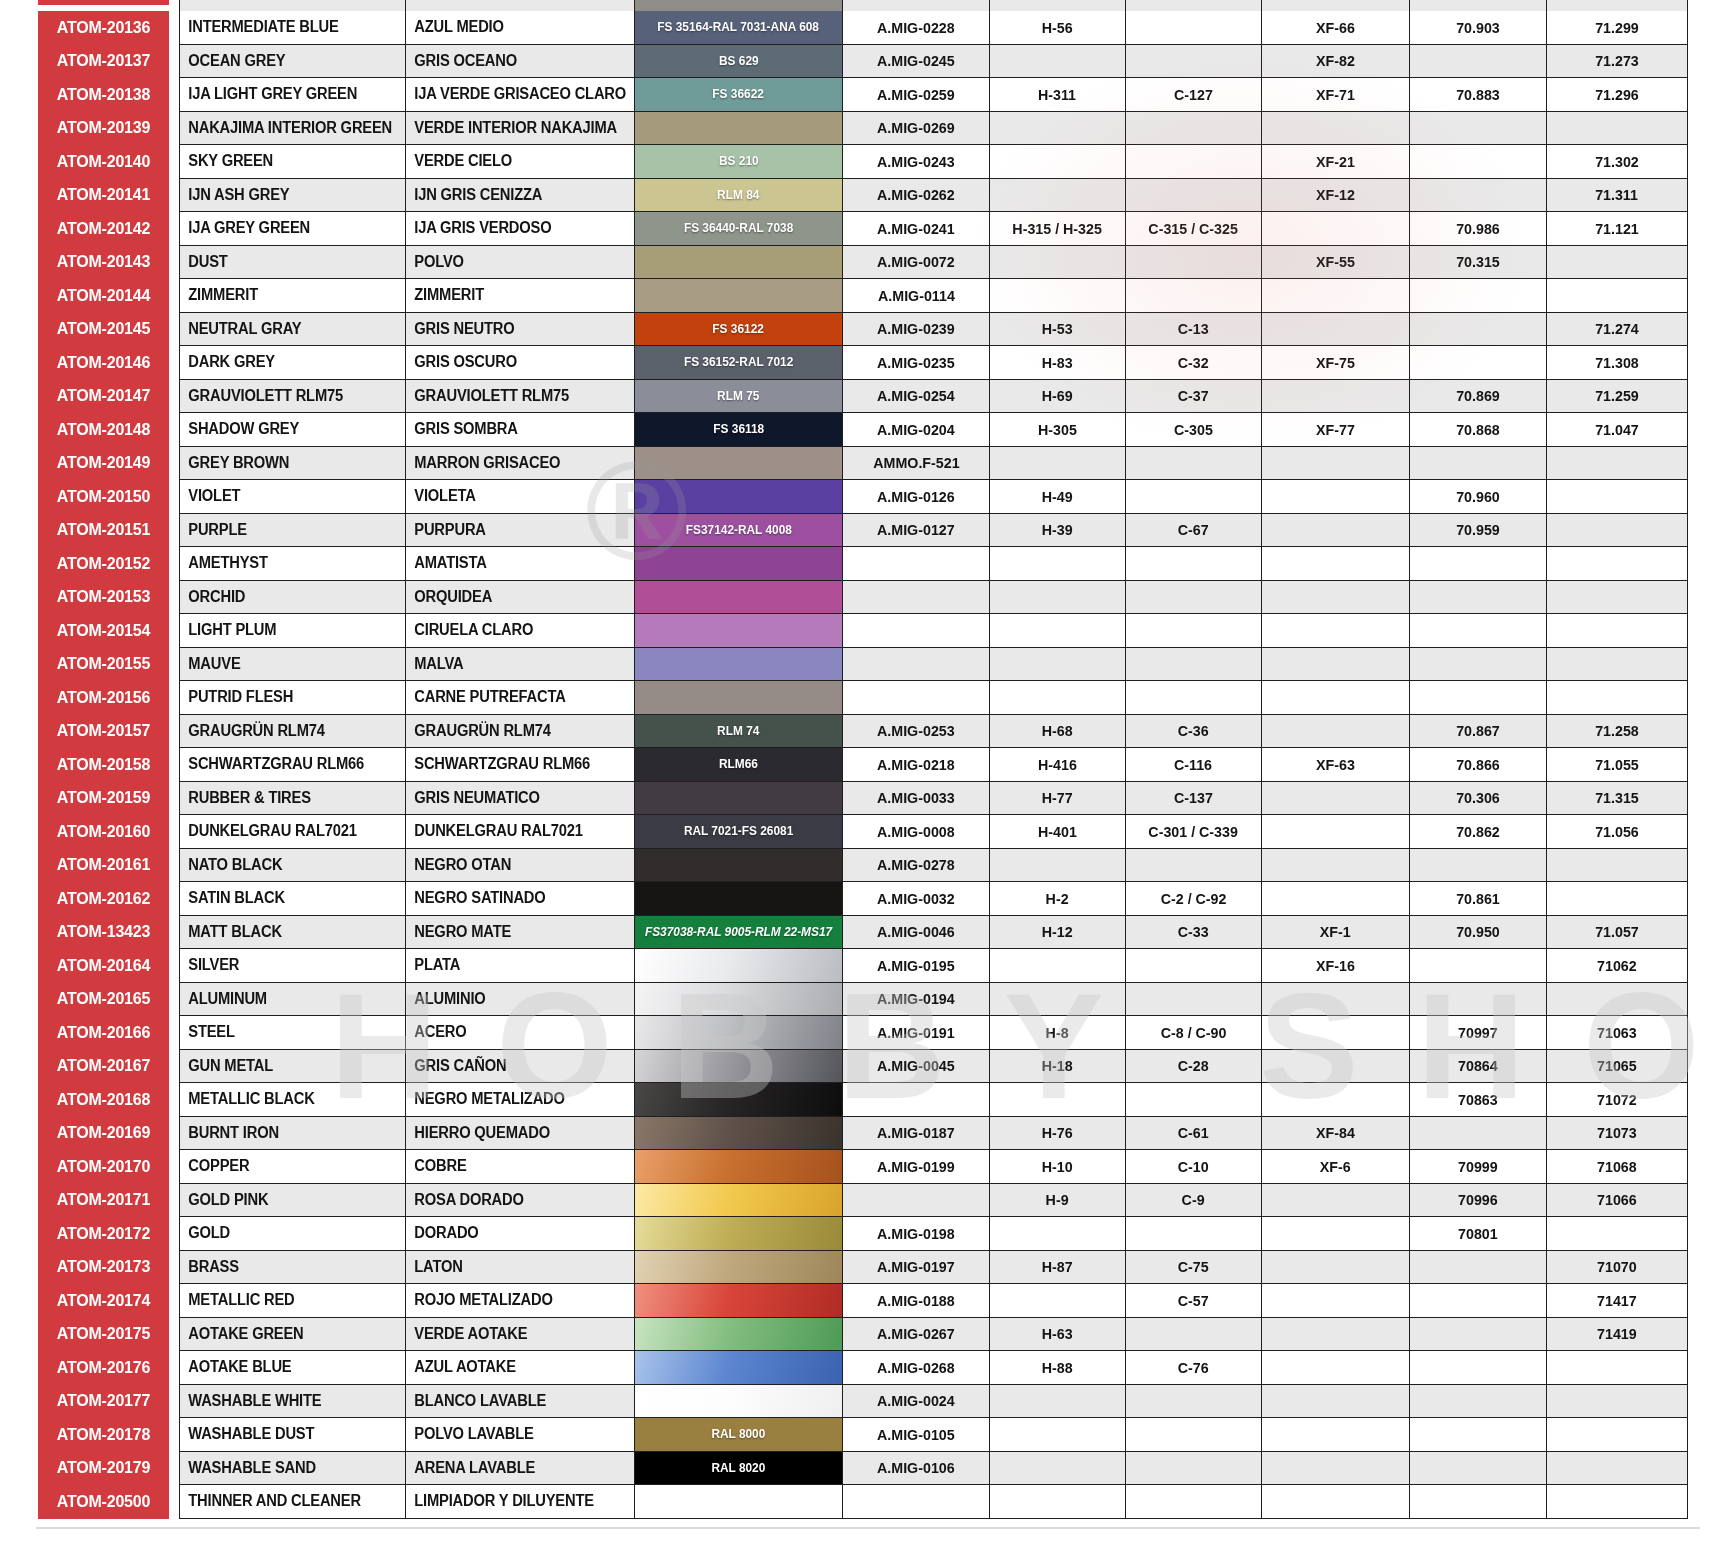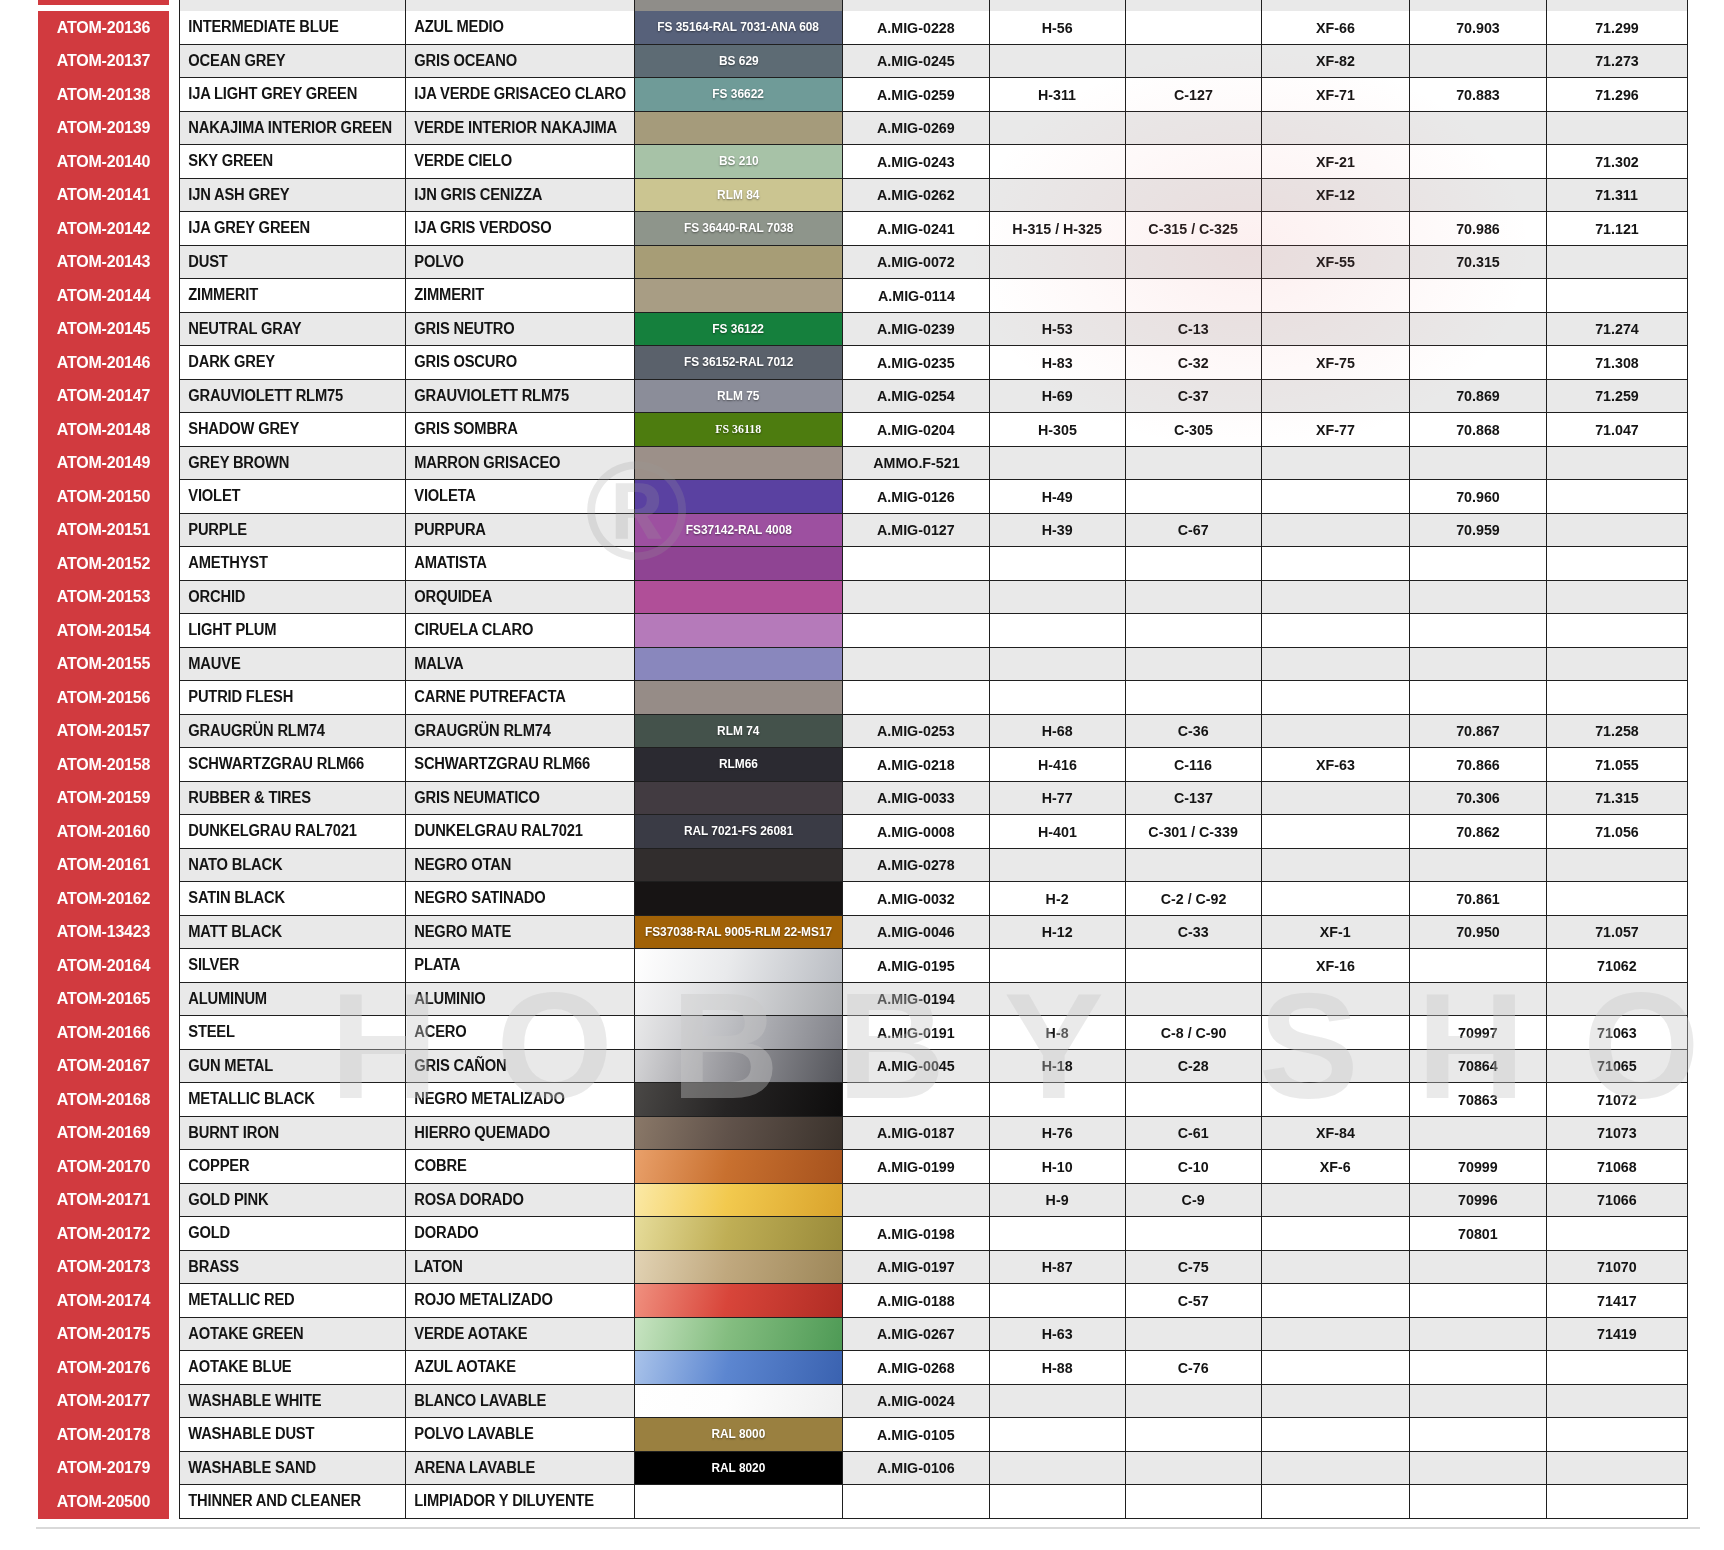--- a/index.html
+++ b/index.html
@@ -382,21 +382,21 @@
     <div class="row alt">
     <div class="c c1">
       <div class="redchip">ATOM-20145</div>
     </div>
     <div class="c c2">
       <span class="nm">NEUTRAL GRAY</span>
     </div>
     <div class="c c3">
       <span class="nm">GRIS NEUTRO</span>
     </div>
-    <div class="c sw" style="background: #15803d; text-align: right;">
+    <div class="c sw" style="background: #c2410c; text-align: right;">
       <span class="sl">FS 36122</span>
     </div>
     <div class="c num">
       <span class="nv">A.MIG-0239</span>
     </div>
     <div class="c num">
       <span class="nv">H-53</span>
     </div>
     <div class="c num">
       <span class="nv">C-13</span>
@@ -478,21 +478,21 @@
     <div class="row">
     <div class="c c1">
       <div class="redchip">ATOM-20148</div>
     </div>
     <div class="c c2">
       <span class="nm">SHADOW GREY</span>
     </div>
     <div class="c c3">
       <span class="nm">GRIS SOMBRA</span>
     </div>
-    <div class="c sw" style="background: #4d7c0f; font-family: Liberation Serif, serif;">
+    <div class="c sw" style="background: #0f172a;">
       <span class="sl">FS 36118</span>
     </div>
     <div class="c num">
       <span class="nv">A.MIG-0204</span>
     </div>
     <div class="c num">
       <span class="nv">H-305</span>
     </div>
     <div class="c num">
       <span class="nv">C-305</span>
@@ -958,21 +958,21 @@
     <div class="row alt">
     <div class="c c1">
       <div class="redchip">ATOM-13423</div>
     </div>
     <div class="c c2">
       <span class="nm">MATT BLACK</span>
     </div>
     <div class="c c3">
       <span class="nm">NEGRO MATE</span>
     </div>
-    <div class="c sw" style="background: #a16207;">
+    <div class="c sw" style="background: #15803d; font-style: italic;">
       <span class="sl">FS37038-RAL 9005-RLM 22-MS17</span>
     </div>
     <div class="c num">
       <span class="nv">A.MIG-0046</span>
     </div>
     <div class="c num">
       <span class="nv">H-12</span>
     </div>
     <div class="c num">
       <span class="nv">C-33</span>

